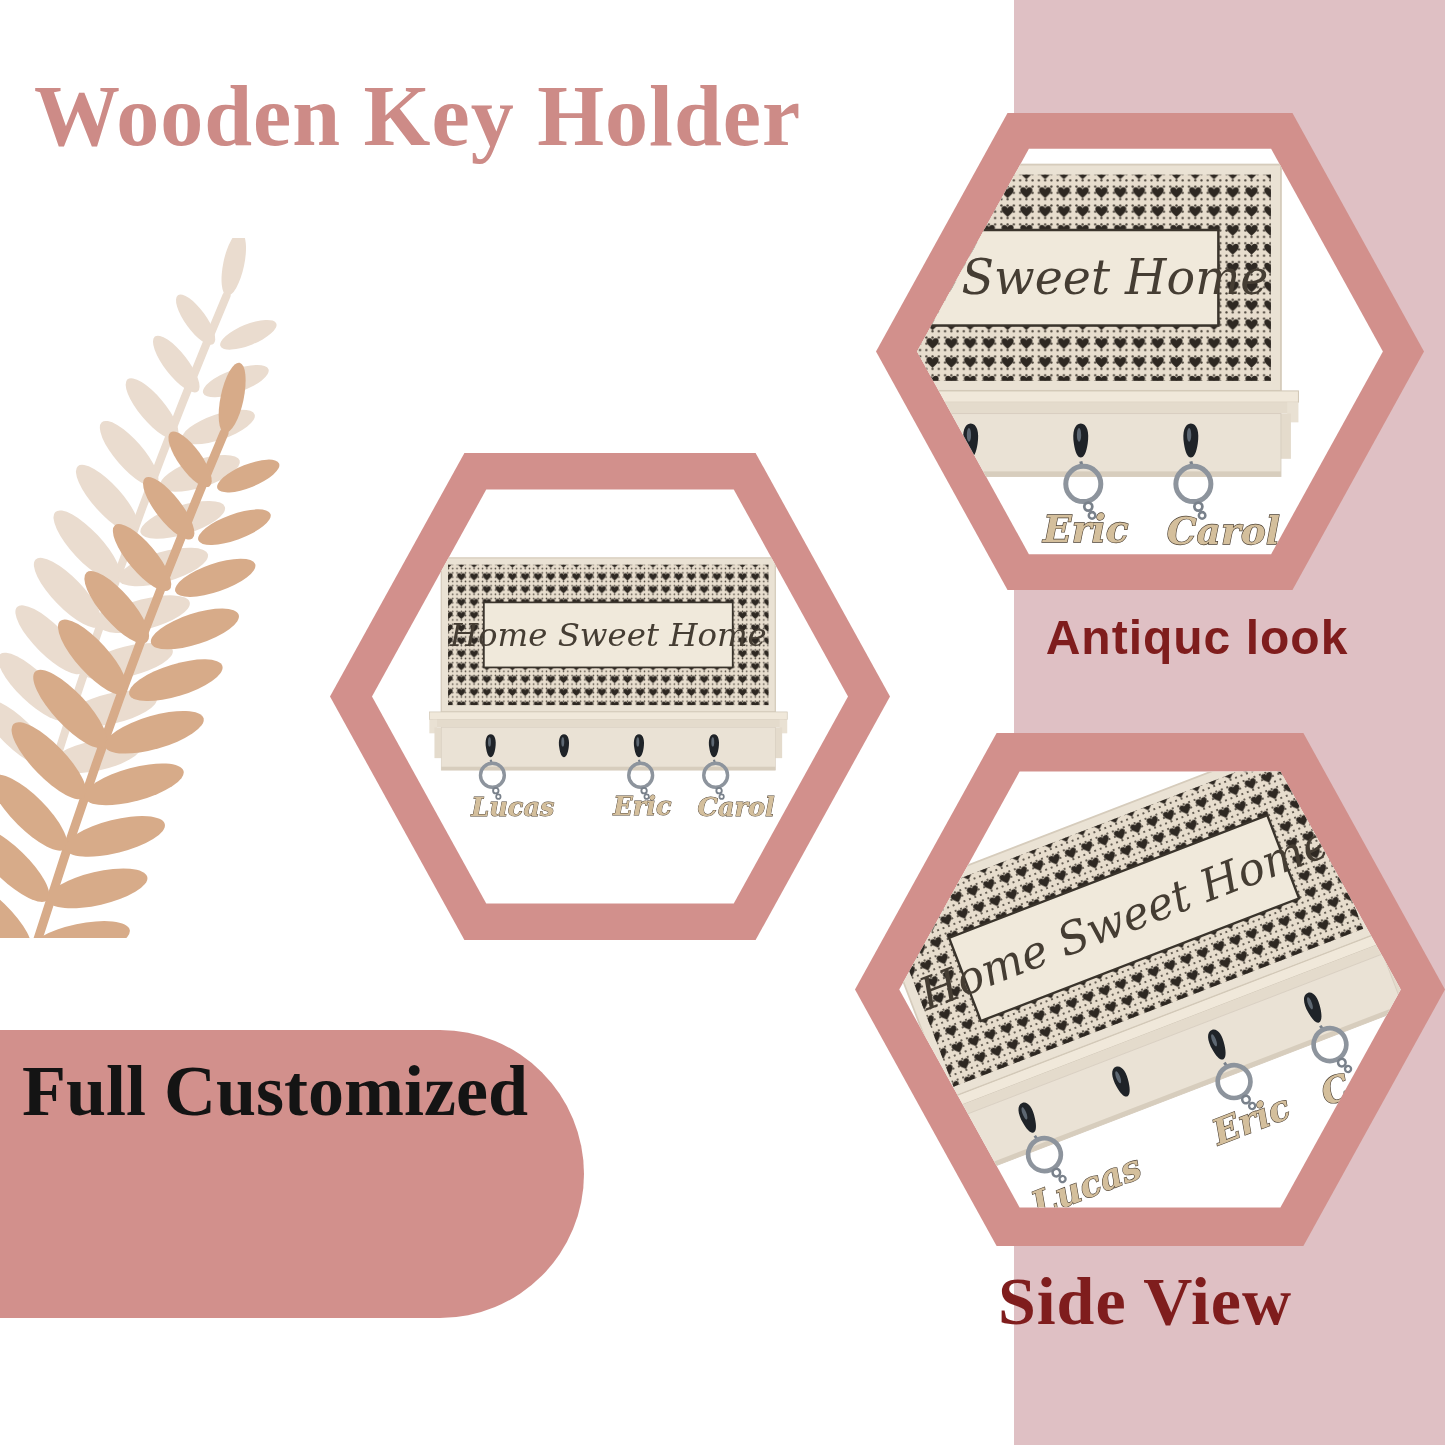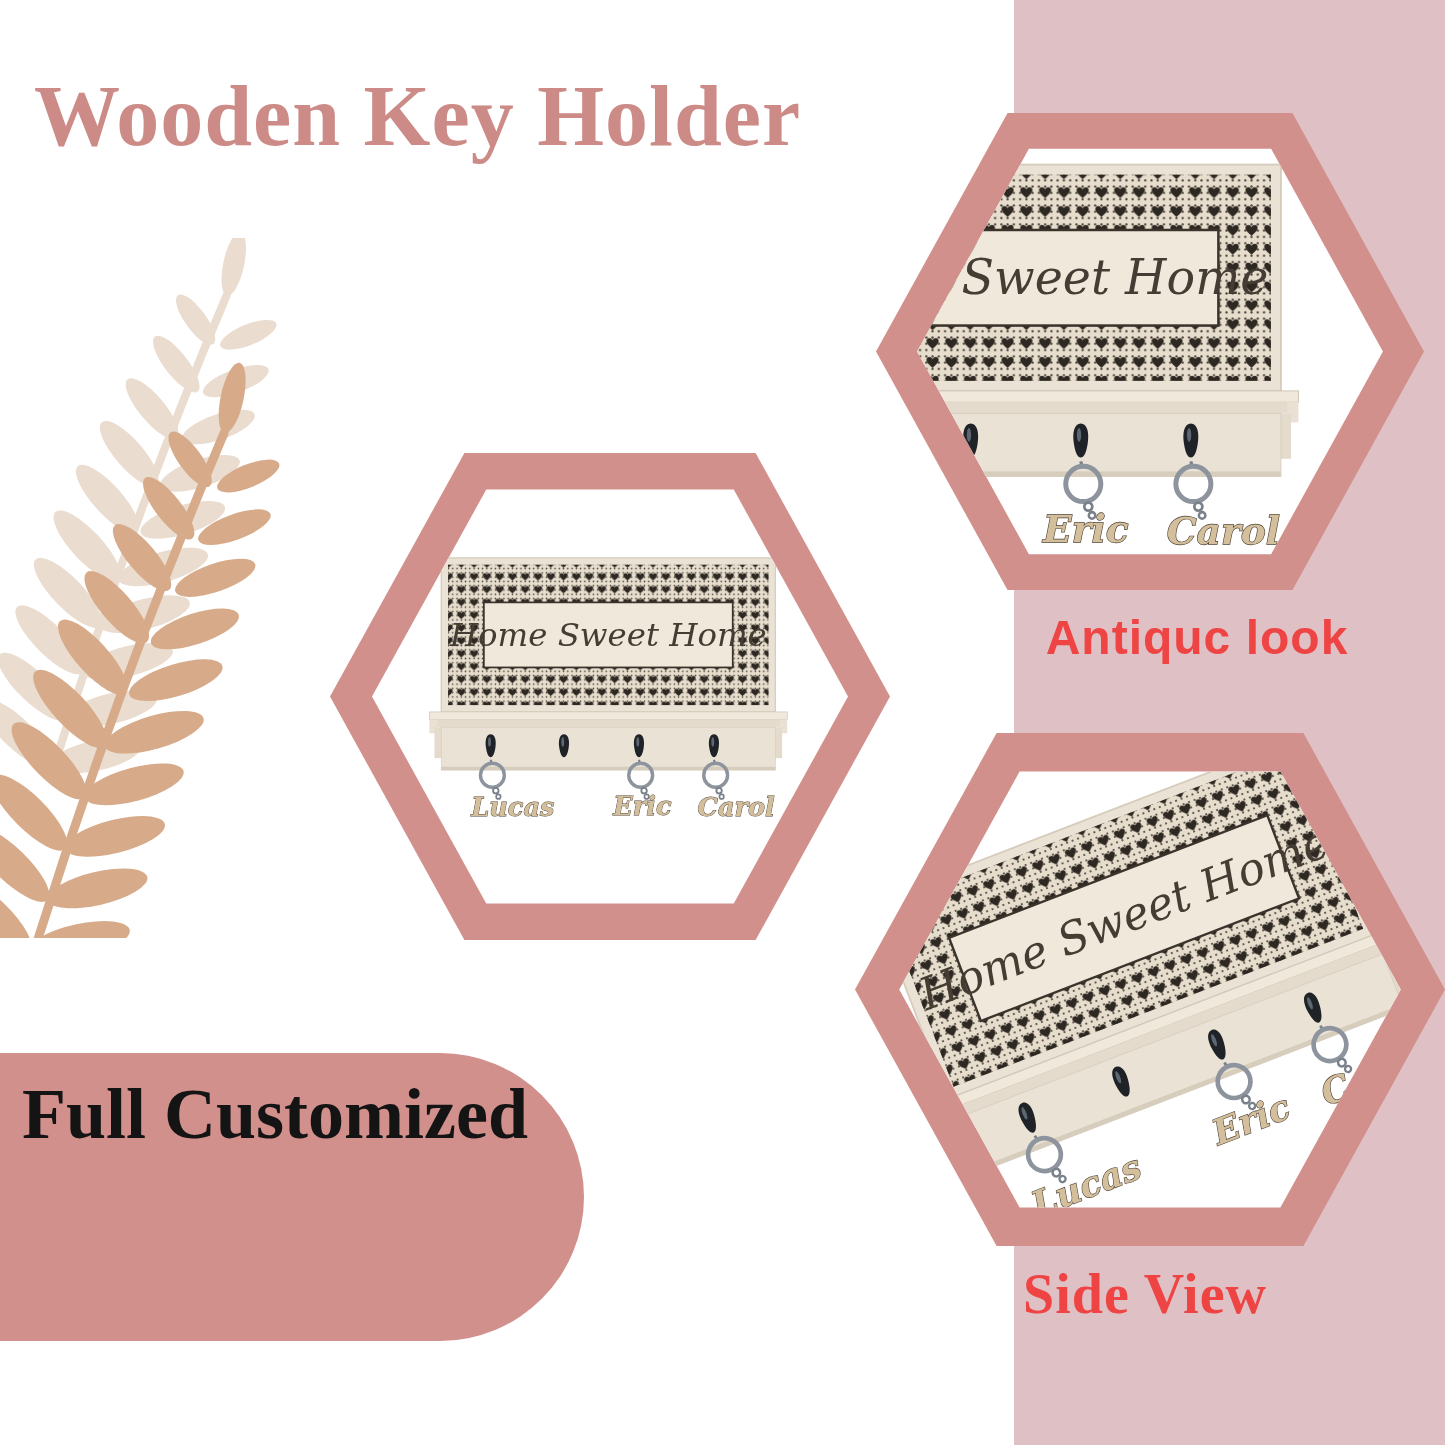--- a/index.html
+++ b/index.html
@@ -8,32 +8,31 @@
     overflow:hidden;font-family:"Liberation Sans",sans-serif;
   }
   .band{position:absolute;left:1014px;top:0;width:431px;height:1445px;background:#dfc0c4;}
   .page-title{
     position:absolute;left:34px;top:66px;font-family:"Liberation Serif",serif;
     font-weight:bold;font-size:86px;color:#cd8b87;letter-spacing:1px;white-space:nowrap;
   }
   .leaves{position:absolute;left:-28px;top:238px;width:380px;height:700px;}
   .hex{position:absolute;}
   .view-label{
-    position:absolute;transform:translateX(-50%);white-space:nowrap;color:#ef4444;
+    position:absolute;transform:translateX(-50%);white-space:nowrap;color:#7f1d1d;
     font-weight:bold;
   }
   .label-sans{font-family:"Liberation Sans",sans-serif;font-size:48px;letter-spacing:1px;}
-  .label-serif{font-family:"Liberation Serif",serif;font-size:56px;letter-spacing:1px;}
+  .label-serif{font-family:"Liberation Serif",serif;font-size:68px;letter-spacing:1px;}
   #front-label{left:645px;top:941px;}
   #antique-label{left:1197px;top:610px;}
   #side-label{left:1145px;top:1262px;}
   .capsule{
     position:absolute;left:0;top:1030px;width:584px;height:288px;background:#d2908c;
     border-radius:0 144px 144px 0;
-    margin-top:23px;
   }
   .capsule-text{
     position:absolute;left:22px;top:14px;font-family:"Liberation Serif",serif;
     font-weight:bold;font-size:72px;line-height:94px;color:#141414;white-space:nowrap;
   }
   svg{display:block;}
 </style>
 </head>
 <body>
 

